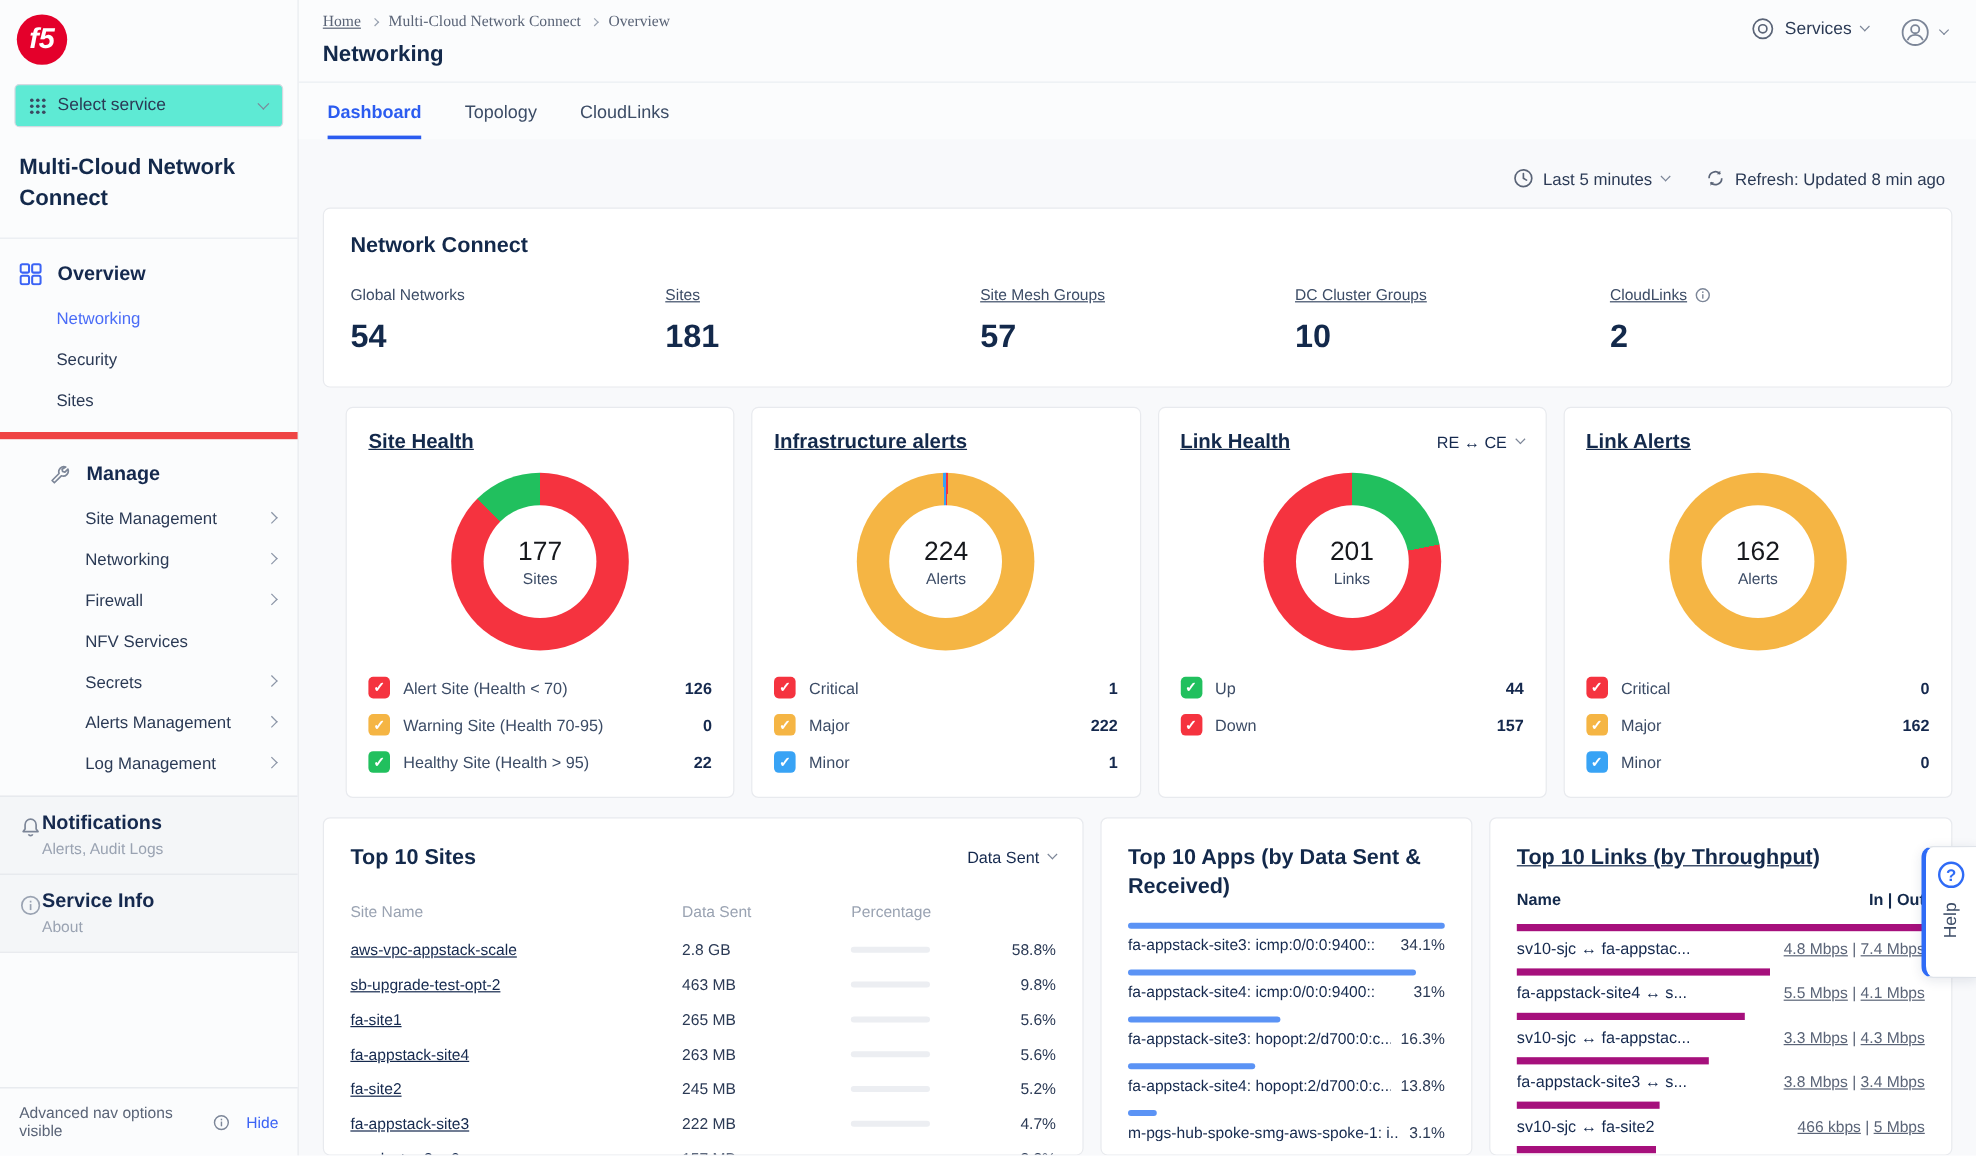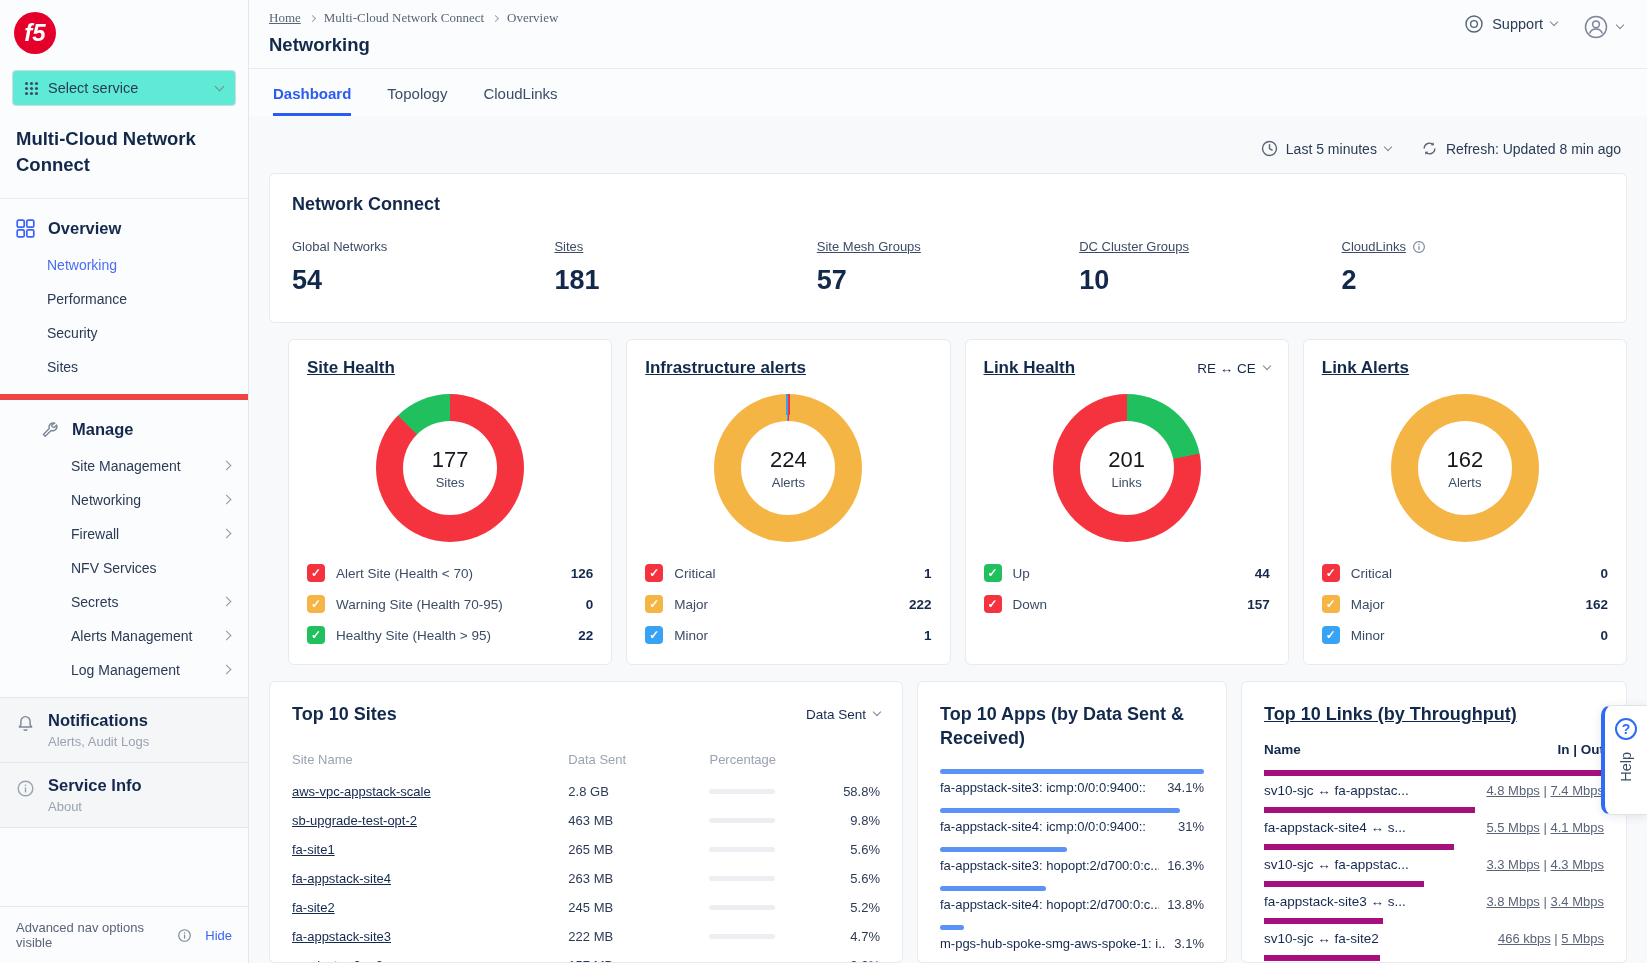--- a/index.html
+++ b/index.html
@@ -20,21 +20,21 @@
   .dots9 { width:13px; height:13px; position:relative; }
   .dots9 i { position:absolute; width:3px; height:3px; background:#3b4961; border-radius:50%;
     box-shadow:5px 0 #3b4961,10px 0 #3b4961,0 5px #3b4961,5px 5px #3b4961,10px 5px #3b4961,0 10px #3b4961,5px 10px #3b4961,10px 10px #3b4961; display:block; }
   .product-title { padding:16px 16px 20px; font-size:18.5px; font-weight:bold; color:#13294b; line-height:1.4; border-bottom:1px solid #e8ebf0; }
   .nav-section { padding:6px 0 10px; }
   .nav-section + .nav-section { border-top:6px solid #ef4444;padding-left:24px; }
   .nav-head { display:flex; align-items:center; gap:13px; padding:14px 16px 10px; font-size:16.5px; font-weight:bold; color:#15294e; cursor:pointer; }
   .nav-item { display:flex; align-items:center; justify-content:space-between; padding:9px 18px 9px 47px; font-size:14px; color:#2b3a55; cursor:pointer; }
   .nav-item .chev { color:#8a94a6; }
   .nav-item.active { color:#4a6cf7; }
-  .side-block { border-top:1px solid #e4e7ec; background:#f4f6f8; padding:13px 16px; display:flex; gap:13px; align-items:flex-start; cursor:pointer; }
+  .side-block { border-top:1px solid #e4e7ec; background:#f4f6f8; padding:13px 16px; display:flex; align-items:flex-start; cursor:pointer; }
   .side-block .blk-label { font-size:16.5px; font-weight:bold; color:#15294e; }
   .side-block .blk-sub { font-size:13px; color:#9aa3b2; margin-top:4px; }
   .side-spacer { flex:1; border-top:1px solid #e4e7ec; background:#fbfcfd; }
   .sidebar-footer { border-top:1px solid #e4e7ec; padding:13px 16px; font-size:13px; color:#5a6477; display:flex; align-items:center; gap:7px; }
   .sidebar-footer .hide-link { color:#3b63f5; text-decoration:none; margin-left:6px; cursor:pointer; }
 
   
   .main { flex:1; display:flex; flex-direction:column; background:#f8f9fb; min-width:0; position:relative; }
   .top-header { background:#fbfcfd; border-bottom:1px solid #e8ebf0; padding:10px 24px 12px 20px; display:flex; justify-content:space-between; }
   .breadcrumb { display:flex; align-items:center; gap:9px; font-size:13px; color:#5a6477; }
@@ -154,23 +154,20 @@
           <rect x="10.8" y="1.2" width="7" height="7" rx="1.4" fill="none" stroke="#3b63f5" stroke-width="1.7"></rect>
           <rect x="1.2" y="10.8" width="7" height="7" rx="1.4" fill="none" stroke="#3b63f5" stroke-width="1.7"></rect>
           <rect x="10.8" y="10.8" width="7" height="7" rx="1.4" fill="none" stroke="#3b63f5" stroke-width="1.7"></rect>
         </svg>
       <span>Overview</span>
     </div>
     <div class="nav-item active">
         <span>Networking</span>
       </div>
     <div class="nav-item">
-        <span>Performance</span>
-      </div>
-    <div class="nav-item">
         <span>Security</span>
       </div>
     <div class="nav-item">
         <span>Sites</span>
       </div>
   </div>
 
   <div class="nav-section">
     <div class="nav-head">
       <svg class="icn" width="19" height="19" viewBox="0 0 19 19">
@@ -255,21 +252,21 @@
         <span class="crumb">Overview</span>
       </div>
       <div class="page-title">Networking</div>
     </div>
     <div class="header-right">
       <div class="hdr-ctl">
         <svg class="icn" width="20" height="20" viewBox="0 0 20 20">
             <circle cx="10" cy="10" r="8" fill="none" stroke="#5a6477" stroke-width="1.4"></circle>
             <circle cx="10" cy="10" r="3.4" fill="none" stroke="#5a6477" stroke-width="1.4"></circle>
           </svg>
-        <span>Support</span>
+        <span>Services</span>
         <span class="chev"></span>
       </div>
       <div class="hdr-ctl">
         <svg class="icn" width="26" height="26" viewBox="0 0 26 26">
             <circle cx="13" cy="13" r="10.5" fill="none" stroke="#7c8698" stroke-width="1.5"></circle>
             <circle cx="13" cy="10.3" r="3.4" fill="none" stroke="#7c8698" stroke-width="1.5"></circle>
             <path d="M6.6 19.6a6.8 6.8 0 0 1 12.8 0" fill="none" stroke="#7c8698" stroke-width="1.5"></path>
           </svg>
         <span class="chev"></span>
       </div>

